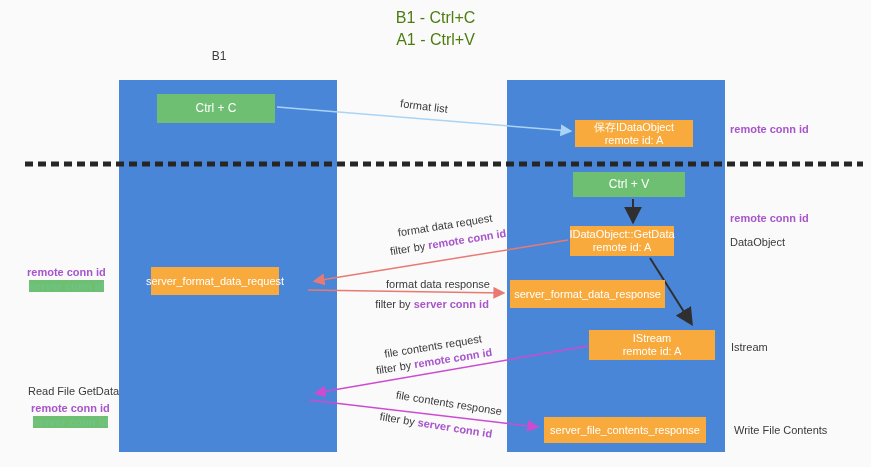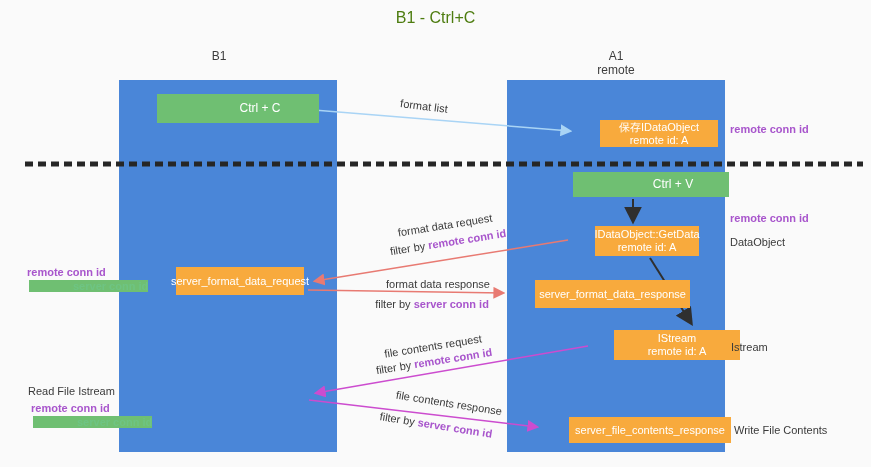--- a/index.html
+++ b/index.html
@@ -15,49 +15,46 @@
   .lane-header{
     position:absolute;top:49px;width:218px;text-align:center;
     font-size:12px;line-height:14px;color:#3d3d3d;z-index:5;
   }
   .svg-layer{position:absolute;left:0;top:0;z-index:2;pointer-events:none;}
   .box{
     position:absolute;z-index:3;display:flex;flex-direction:column;
     align-items:center;justify-content:center;color:#ffffff;text-align:center;
     font-size:11px;line-height:13px;
   }
-  .green{background:#6fbf72;font-size:12px;padding-left:44px;}
-  .orange{background:#f8aa3d;margin-left:25px;}
+  .green{background:#6fbf72;font-size:12px;}
+  .orange{background:#f8aa3d;}
   .flow-label{
     position:absolute;z-index:4;font-size:11px;color:#3a3a3a;white-space:nowrap;
     transform:translate(-50%,-50%);
   }
   .rot-up{transform:translate(-50%,-50%) rotate(-9deg);}
   .rot-dn{transform:translate(-50%,-50%) rotate(9deg);}
   .rot-fl{transform:translate(-50%,-50%) rotate(7deg);}
   .accent-purple{color:#a855cc;font-weight:bold;}
   .side-label{position:absolute;z-index:4;font-size:11px;color:#3a3a3a;white-space:nowrap;}
   .side-label.purple{color:#a855cc;font-weight:bold;}
   .side-label.green{color:#6ec483;font-weight:bold;}
 </style>
 </head>
 <body>
 
 <div class="canvas">
 
   <div class="title">
     <div>B1 - Ctrl+C</div>
+    <div>A1 - Ctrl+V</div>
   </div>
 
   <div class="lane-header" style="left:110px;">
     <div>B1</div>
-  </div>
-  <div class="lane-header" style="left:507px;">
-    <div>A1</div>
-    <div>remote</div>
   </div>
 
   <div class="lane" style="left:119px;"></div>
   <div class="lane" style="left:507px;"></div>
 
   <svg class="svg-layer" width="871" height="467" viewBox="0 0 871 467">
     <defs>
       <marker id="m-blue" viewBox="0 0 10 10" refX="8" refY="5" markerWidth="8" markerHeight="8" orient="auto">
         <path d="M0,0 L10,5 L0,10 z" fill="#a9d4f5"></path>
       </marker>
@@ -140,17 +137,17 @@
   </div>
 
   <div class="side-label purple" style="left:730px;top:123px;">remote conn id</div>
   <div class="side-label purple" style="left:730px;top:212px;">remote conn id</div>
   <div class="side-label" style="left:730px;top:236px;">DataObject</div>
   <div class="side-label" style="left:731px;top:341px;">Istream</div>
   <div class="side-label" style="left:734px;top:424px;">Write File Contents</div>
 
   <div class="side-label purple" style="left:27px;top:266px;">remote conn id</div>
   <div class="side-label green" style="left:29px;top:280px;">server conn id</div>
-  <div class="side-label" style="left:28px;top:385px;">Read File Istream</div>
+  <div class="side-label" style="left:28px;top:385px;">Read File GetData</div>
   <div class="side-label purple" style="left:31px;top:402px;">remote conn id</div>
   <div class="side-label green" style="left:33px;top:416px;">server conn id</div>
 
 </div>
 
 </body></html>

